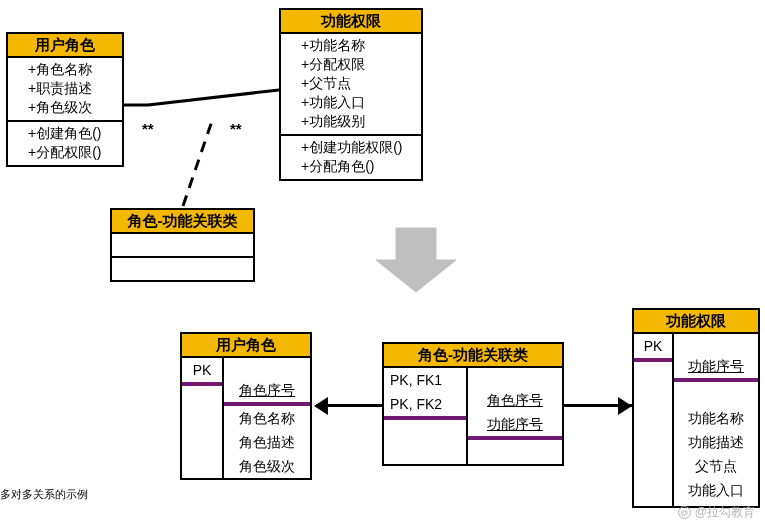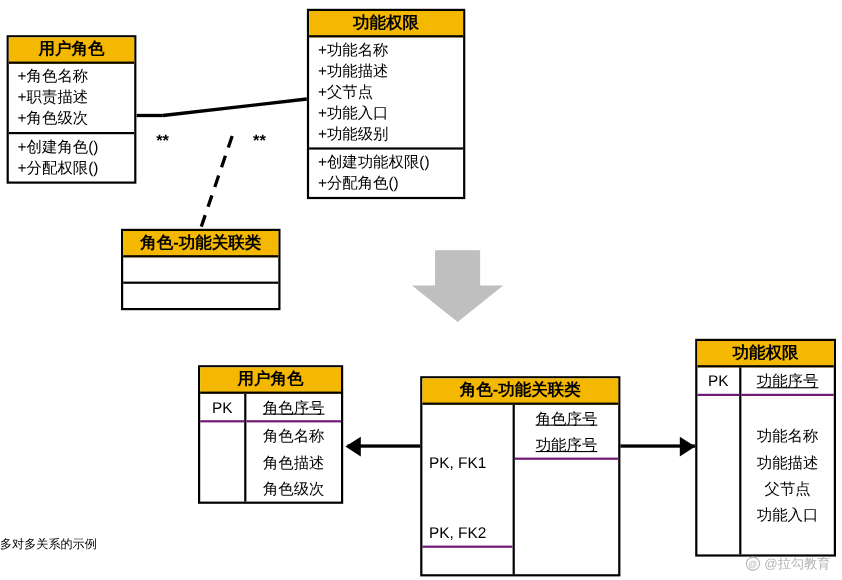--- a/index.html
+++ b/index.html
@@ -31,21 +31,21 @@
     border-bottom: 2px solid #000;
     text-align: center;
     font-weight: bold;
     font-size: 15px;
     line-height: 22px;
     height: 22px;
     color: #000;
   }
   .uml-section {
     border-bottom: 2px solid #000;
-    padding: 2px 4px 3px 8px;
+    padding: 2px 4px 3px 20px;
   }
   .uml-section:last-child {
     border-bottom: none;
   }
   .uml-row {
     font-size: 14px;
     line-height: 19px;
     white-space: nowrap;
     color: #000;
   }
@@ -91,34 +91,34 @@
   .db-grid {
     display: flex;
   }
   .db-col-key {
     border-right: 2px solid #000;
     box-sizing: border-box;
   }
   .db-col-field {
     flex: 1;
     box-sizing: border-box;
+    margin-top: 20px;
   }
   .db-cell {
     font-size: 14px;
     line-height: 20px;
     padding: 2px 6px;
     white-space: nowrap;
     text-align: center;
   }
   .db-cell.left {
     text-align: left;
-    margin-top: 40px;
   }
   .db-sep {
-    border-bottom: 2px solid #701a75;
+    border-bottom: 4px solid #701a75;
   }
   .db-underline span {
     text-decoration: underline;
   }
 
   #db-user-role { left: 180px; top: 332px; width: 132px; }
   #db-assoc     { left: 382px; top: 342px; width: 182px; }
   #db-func-perm { left: 632px; top: 308px; width: 128px; }
 
   
@@ -210,21 +210,21 @@
     <div class="uml-section">
       <div class="uml-row">+创建角色()</div>
       <div class="uml-row">+分配权限()</div>
     </div>
   </div>
 
   <div class="uml-box" id="box-func-perm">
     <div class="uml-title">功能权限</div>
     <div class="uml-section">
       <div class="uml-row">+功能名称</div>
-      <div class="uml-row">+功能描述</div>
+      <div class="uml-row">+分配权限</div>
       <div class="uml-row">+父节点</div>
       <div class="uml-row">+功能入口</div>
       <div class="uml-row">+功能级别</div>
     </div>
     <div class="uml-section">
       <div class="uml-row">+创建功能权限()</div>
       <div class="uml-row">+分配角色()</div>
     </div>
   </div>
 

